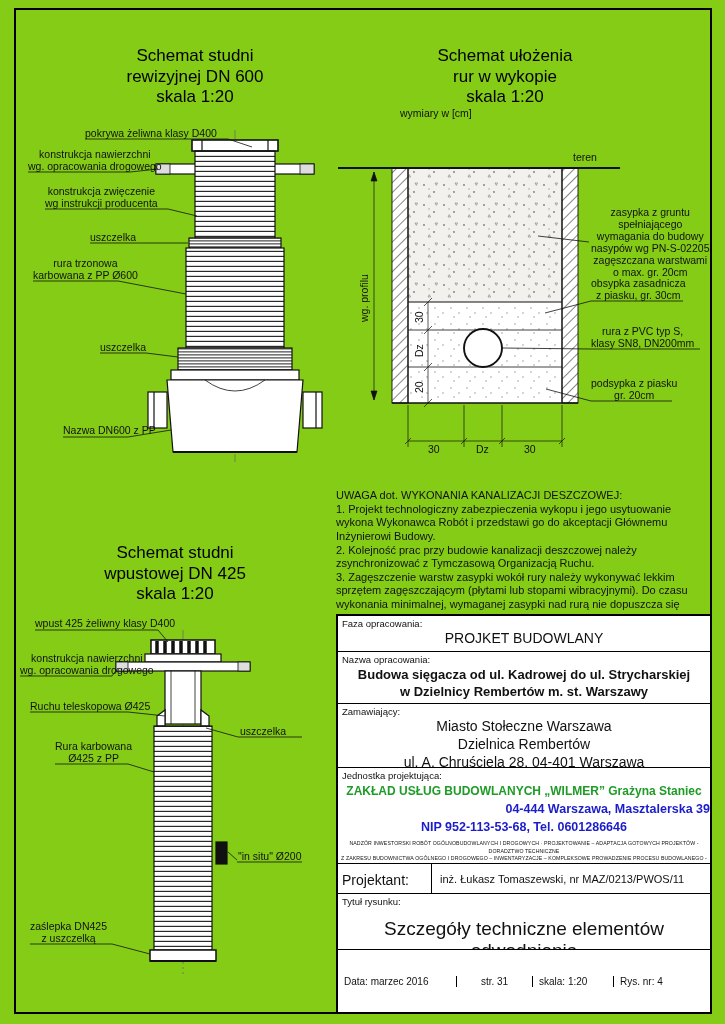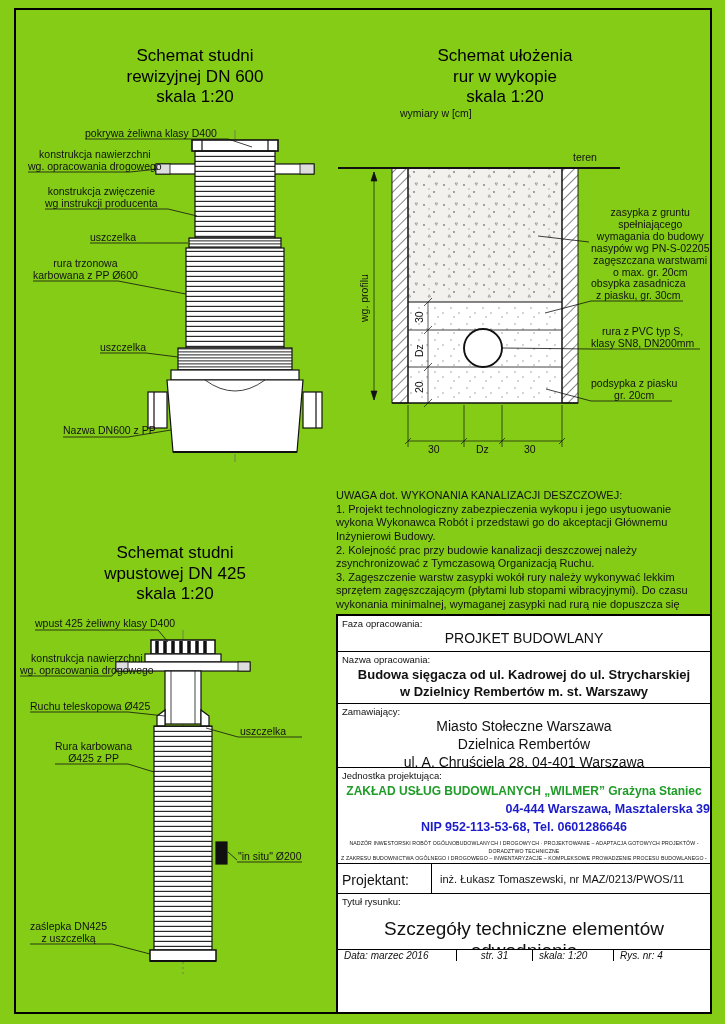--- a/index.html
+++ b/index.html
@@ -18,21 +18,21 @@
   
   .tb { position:absolute; left:336px; top:614px; width:376px; height:400px;
         border:2px solid #000; display:flex; flex-direction:column; background:#fff; }
   .tb-row { position:relative; border-bottom:1.5px solid #000; overflow:hidden; }
   .tb-row:last-child { border-bottom:none; flex:1; }
   .tb-label { position:absolute; left:4px; top:2px; font-size:9.5px; }
   .tb-value { position:absolute; left:0; right:0; text-align:center; white-space:pre-line; }
   .tb-split { display:flex; }
   .tb-split .cell-l { width:94px; border-right:1px solid #000; position:relative; }
   .tb-split .cell-r { flex:1; display:flex; align-items:center; padding-left:8px; font-size:11px; }
-  .tb-footer { display:flex; align-items:flex-start;font-style:italic; }
+  .tb-footer { display:flex; align-items:center; }
   .tb-footer .fcell { display:flex; align-items:center; font-size:10px; padding-left:6px; border-right:1px solid #000; }
   .tb-footer .fcell:last-child { border-right:none; }
   .small-caps { font-size:5.2px; line-height:1.45; letter-spacing:.1px; }
 </style>
 </head>
 <body>
 
 <div class="page">
   <div class="frame"></div>
 

